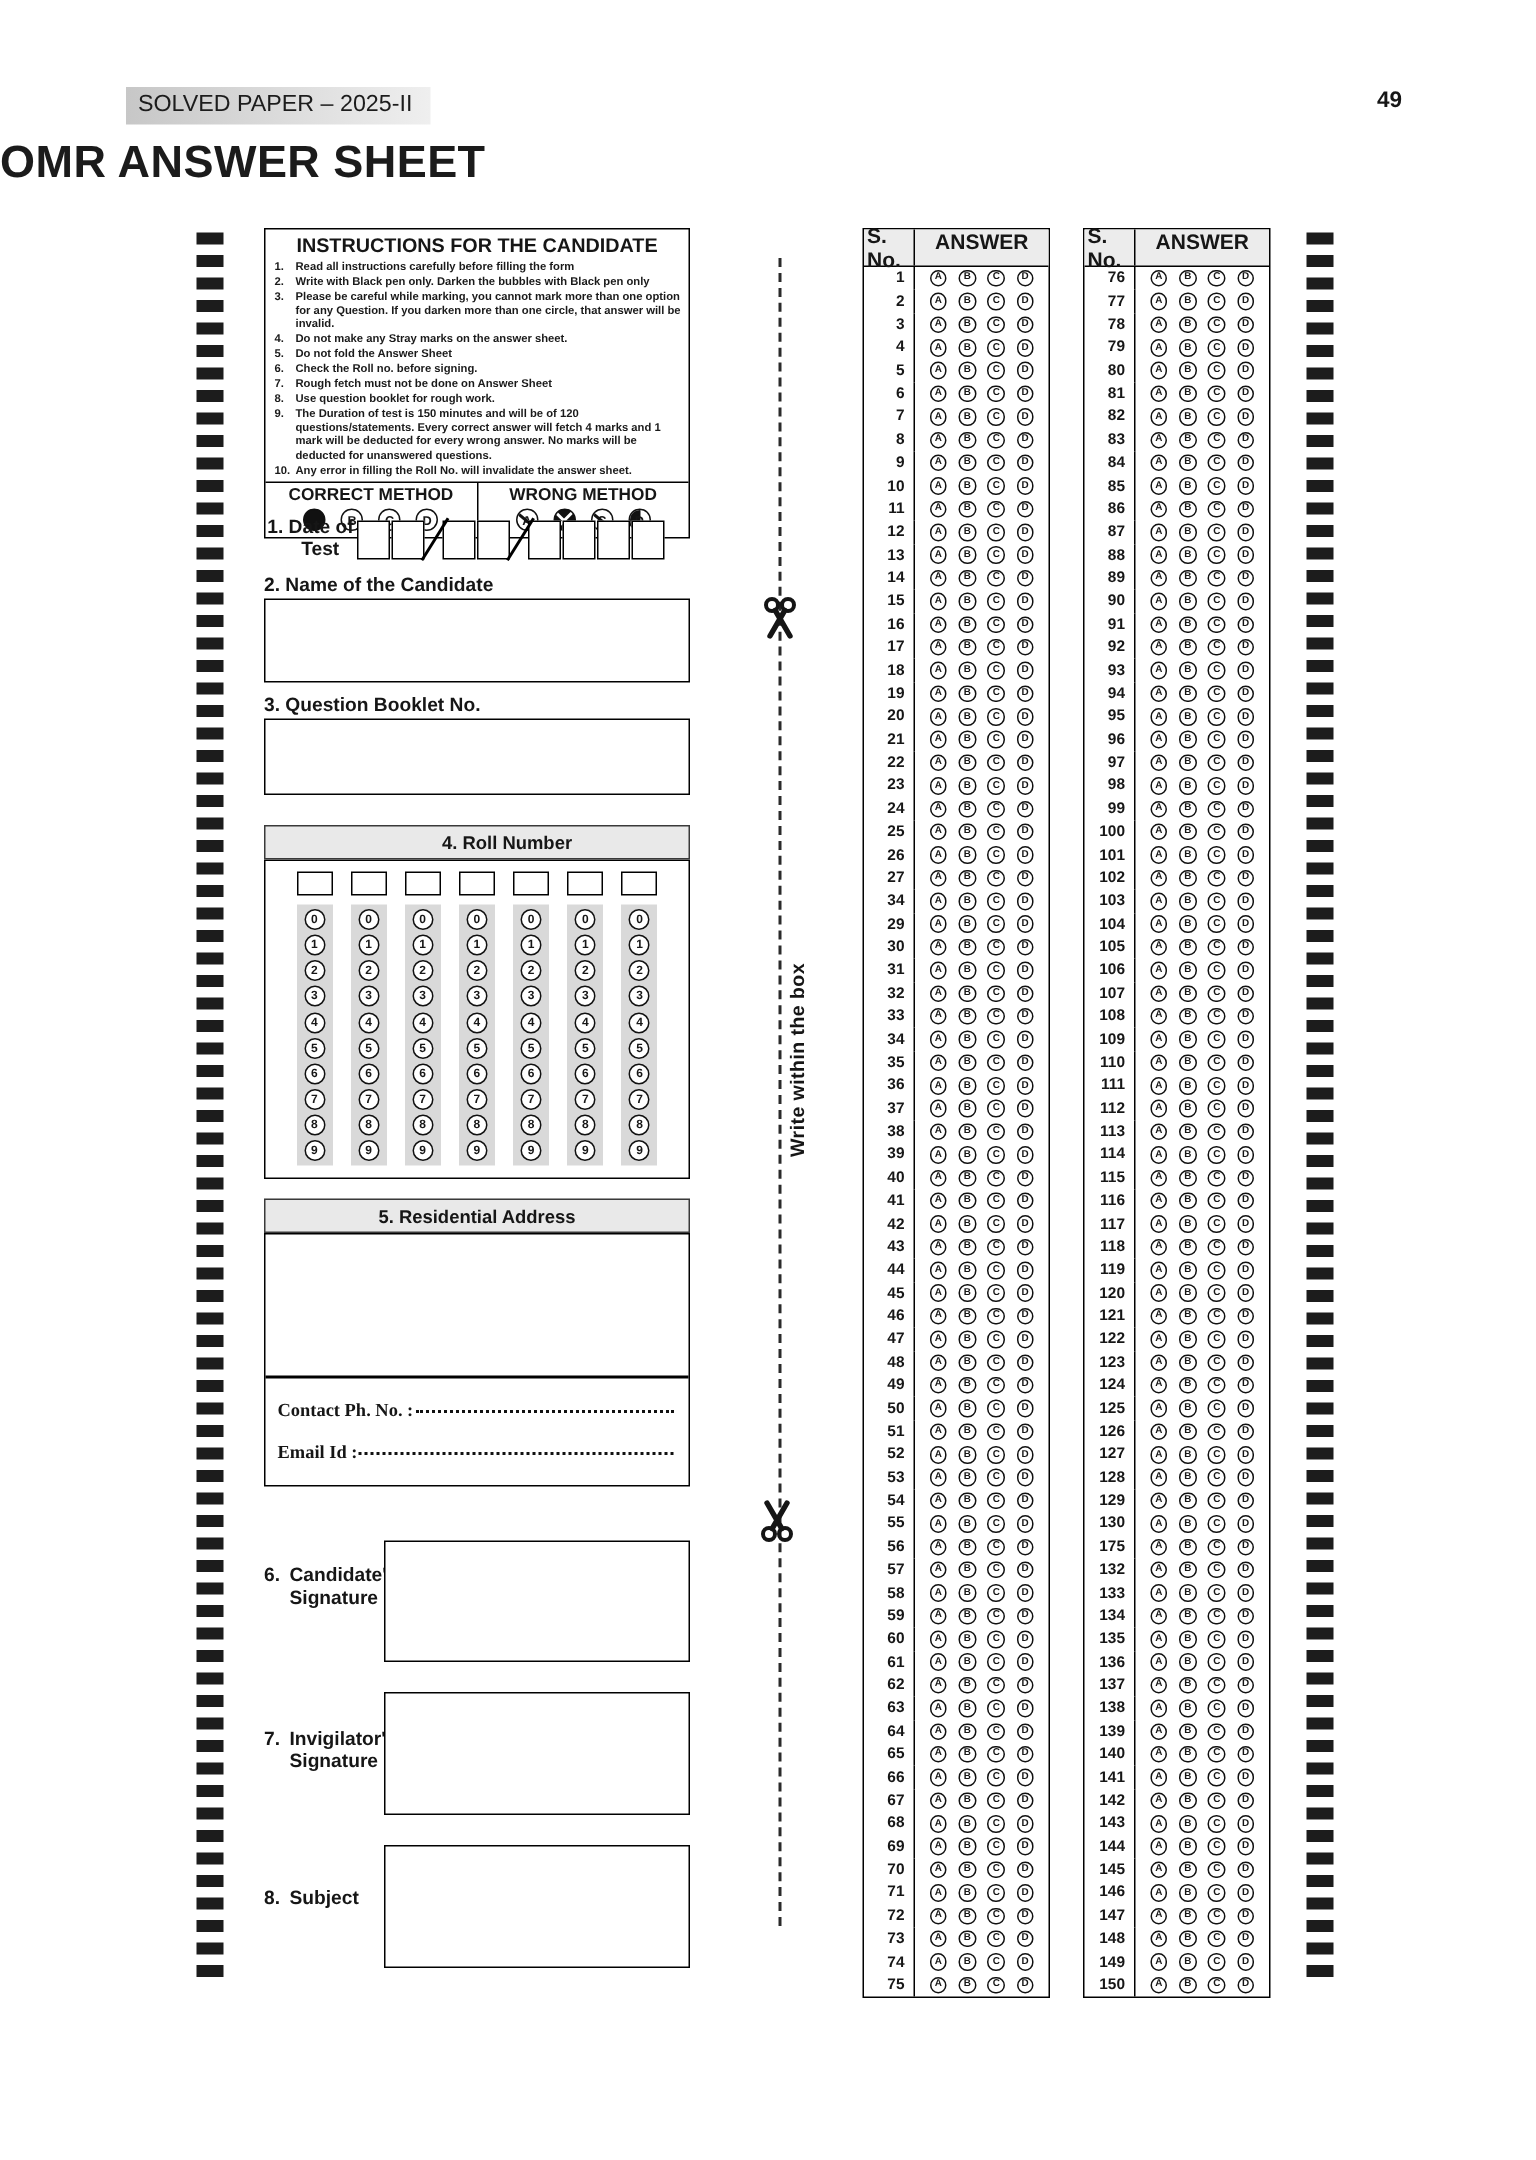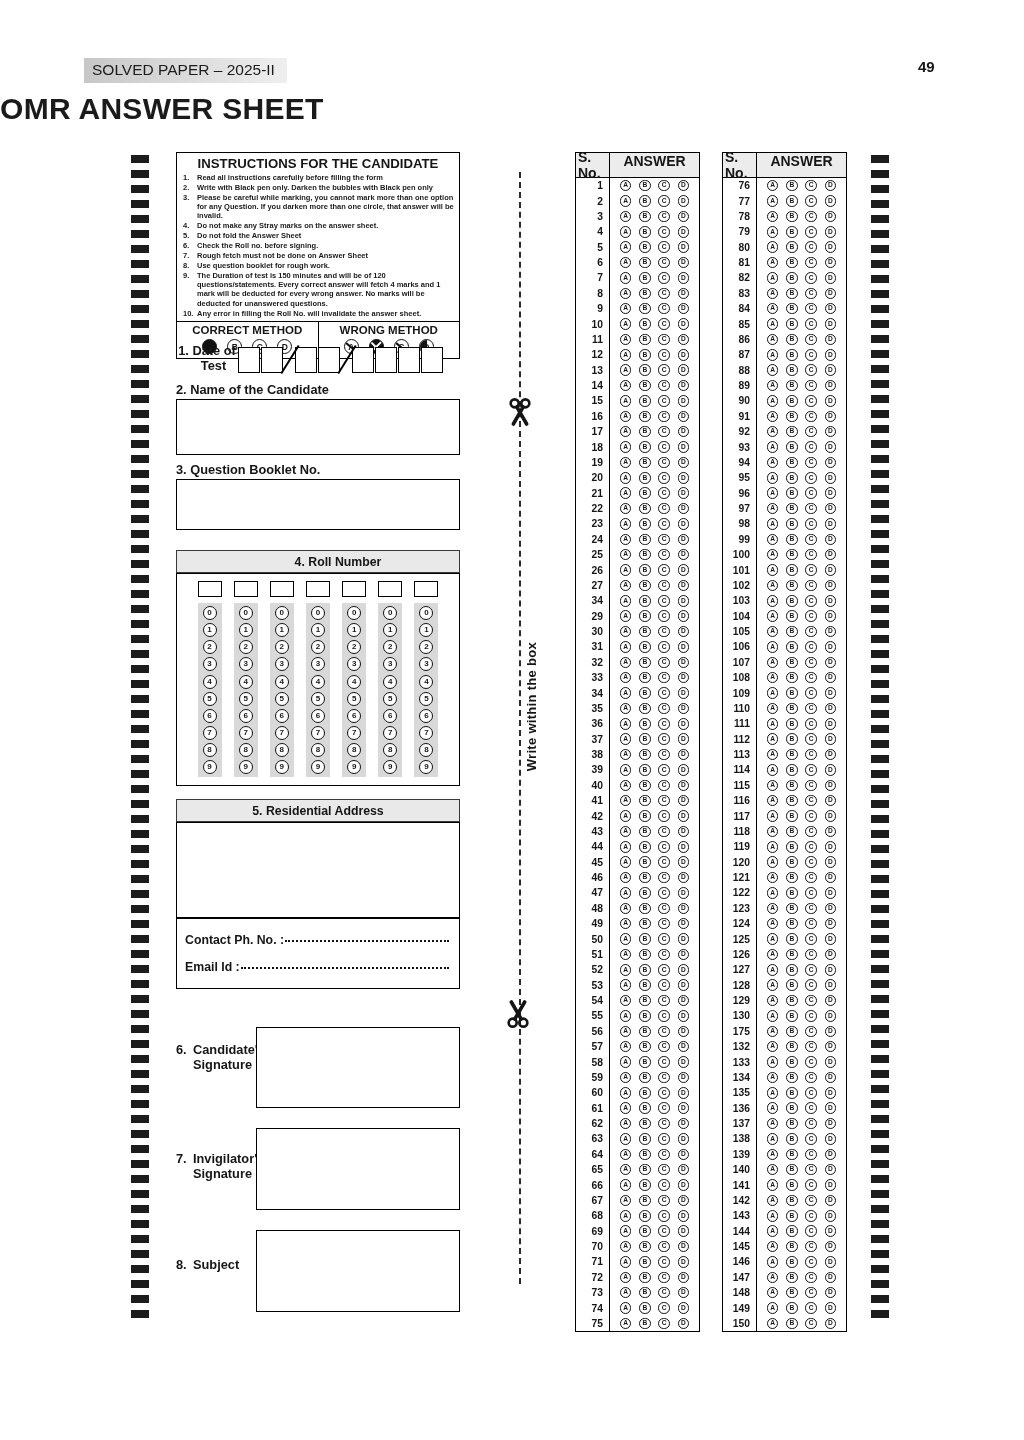--- a/index.html
+++ b/index.html
@@ -65,21 +65,21 @@
   .roll-body{position:absolute;left:0;top:421px;width:284px;height:213px;border:1.6px solid #000;
              box-sizing:border-box;display:flex;justify-content:space-between;padding:7px 20px 8px;background:#fff;}
   .roll-col{display:flex;flex-direction:column;align-items:center;width:25px;}
   .roll-box{width:24px;height:22px;border:1.6px solid #000;box-sizing:border-box;background:#fff;}
   .roll-strip{margin-top:6px;background:#d9d9d9;padding:3px 5px;display:flex;flex-direction:column;
               align-items:center;gap:3.1px;}
 
   
   .res-body{position:absolute;left:0;top:670px;width:284px;border:1.6px solid #000;box-sizing:border-box;background:#fff;}
   .address-area{height:94px;border-bottom:2.2px solid #000;}
-  .contact-area{padding:14px 10px 12px 8px;}
+  .contact-area{padding:14px 10px 12px 8px;font-family:Liberation Serif, serif;}
   .leader-row{display:flex;align-items:baseline;font-size:12.3px;font-weight:800;margin-bottom:13px;}
   .leader-row:last-child{margin-bottom:2px;}
   .leader{flex:1;border-bottom:2px dotted #111;transform:translateY(-2px);margin-left:1px;}
 
   
   .sig-label{position:absolute;left:0;display:flex;font-size:12.8px;font-weight:800;line-height:1.15;}
   .sig-no{width:17px;flex:none;}
   .sigbox{position:absolute;left:80px;width:204px;height:81px;border:1.8px solid #000;box-sizing:border-box;background:#fff;}
 
   

